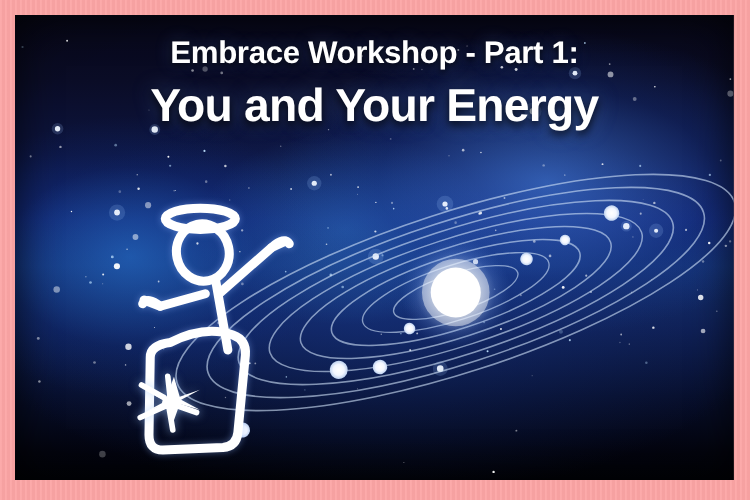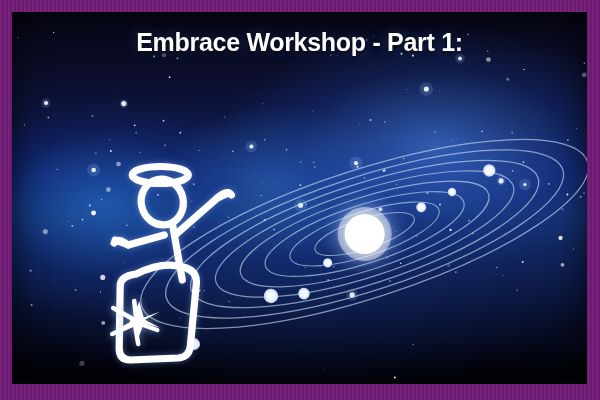--- a/index.html
+++ b/index.html
@@ -6,21 +6,21 @@
   body{width:600px;height:400px;overflow:hidden;
        font-family:"Liberation Sans","DejaVu Sans",sans-serif;}
 
   
   #poster{
     position:relative;width:600px;height:400px;box-sizing:border-box;
     background:
       linear-gradient(120deg,
         #b08b2e 0%, #c9a council 0%, #cfae52 8%, #e3cd86 22%, #f0e0ac 34%,
         #d8bc68 48%, #c2a049 60%, #e0c882 74%, #f2e5b6 86%, #cfae55 100%);
-    background-color:#701a75;
+    background-color:#fca5a5;
     padding:12px 13px 16px 12px;
   }
   #poster:before{
     content:"";position:absolute;inset:0;pointer-events:none;
     background:repeating-linear-gradient(90deg,
       rgba(255,255,255,.10) 0px, rgba(255,255,255,.10) 1px,
       rgba(0,0,0,.045) 2px, rgba(0,0,0,.045) 4px);
     opacity:.55;
   }
 
@@ -314,16 +314,17 @@
 
       <g fill="#ffffff" style="filter:drop-shadow(0 0 4px rgba(160,200,255,.6))">
         <path d="M124 305 l5 -14 l4 14 l14 -5 l-13 7 l13 7 l-14 -4 l-5 14 l-4 -14 l-14 5 l13 -7 l-13 -7 z" transform="translate(-3,3) scale(1.15) translate(-16,-42)"></path>
         <circle cx="122" cy="310" r="4.5"></circle>
         <path d="M101 296 l18 10 M100 322 l20 -9 M122 289 l2 18 M126 332 l-3 -18 M145 318 l-20 -7" stroke="#ffffff" stroke-width="4.5" stroke-linecap="round" fill="none"></path>
       </g>
     </svg>
 
     <div id="headline">
       <div id="line1">Embrace Workshop - Part 1:</div>
+      <div id="line2">You and Your Energy</div>
     </div>
 
   </div>
 </div>
 
 </body></html>

